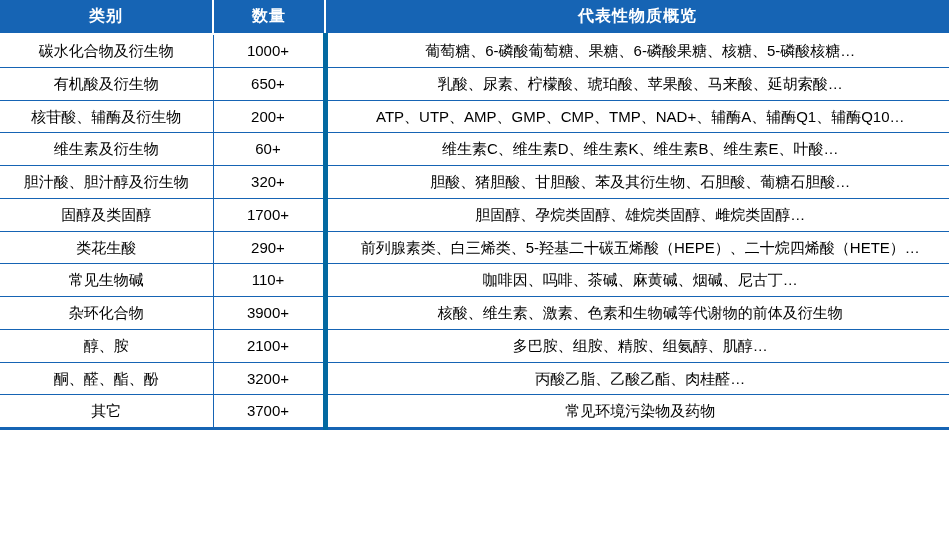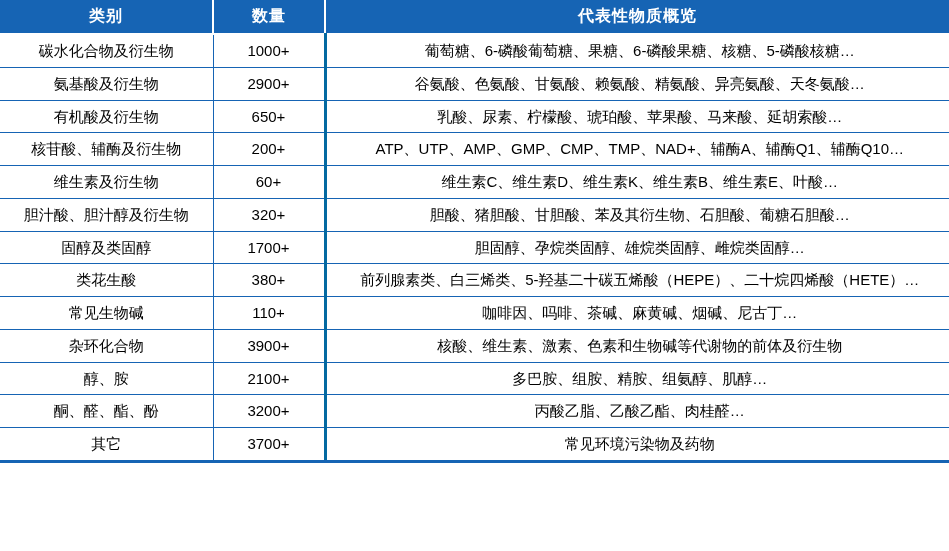--- a/index.html
+++ b/index.html
@@ -44,21 +44,21 @@
   tbody td {
     font-size: 15px;
     text-align: center;
     vertical-align: middle;
     padding: 5px 6px;
     border-bottom: 1px solid #1664b4;
     line-height: 1.45;
     margin-left: 7px;
   }
   tbody td.cat { border-right: 1px solid #1664b4; }
-  tbody td.cnt { border-right: 3px solid #0369a1; }
+  tbody td.cnt { border-right: 5px solid #0369a1; }
   tbody tr:last-child td {
     border-bottom: 3px solid #1664b4;
   }
   tbody td.examples {
     padding-left: 10px;
   }
 </style>
 </head>
 <body>
 
@@ -76,25 +76,20 @@
         <th>代表性物质概览</th>
       </tr>
     </thead>
     <tbody>
       <tr>
         <td class="cat">碳水化合物及衍生物</td>
         <td class="cnt">1000+</td>
         <td class="examples">葡萄糖、6-磷酸葡萄糖、果糖、6-磷酸果糖、核糖、5-磷酸核糖…</td>
       </tr>
       <tr>
-        <td class="cat">氨基酸及衍生物</td>
-        <td class="cnt">2900+</td>
-        <td class="examples">谷氨酸、色氨酸、甘氨酸、赖氨酸、精氨酸、异亮氨酸、天冬氨酸…</td>
-      </tr>
-      <tr>
         <td class="cat">有机酸及衍生物</td>
         <td class="cnt">650+</td>
         <td class="examples">乳酸、尿素、柠檬酸、琥珀酸、苹果酸、马来酸、延胡索酸…</td>
       </tr>
       <tr>
         <td class="cat">核苷酸、辅酶及衍生物</td>
         <td class="cnt">200+</td>
         <td class="examples">ATP、UTP、AMP、GMP、CMP、TMP、NAD+、辅酶A、辅酶Q1、辅酶Q10…</td>
       </tr>
       <tr>
@@ -107,21 +102,21 @@
         <td class="cnt">320+</td>
         <td class="examples">胆酸、猪胆酸、甘胆酸、苯及其衍生物、石胆酸、葡糖石胆酸…</td>
       </tr>
       <tr>
         <td class="cat">固醇及类固醇</td>
         <td class="cnt">1700+</td>
         <td class="examples">胆固醇、孕烷类固醇、雄烷类固醇、雌烷类固醇…</td>
       </tr>
       <tr>
         <td class="cat">类花生酸</td>
-        <td class="cnt">380+</td>
+        <td class="cnt">290+</td>
         <td class="examples">前列腺素类、白三烯类、5-羟基二十碳五烯酸（HEPE）、二十烷四烯酸（HETE）…</td>
       </tr>
       <tr>
         <td class="cat">常见生物碱</td>
         <td class="cnt">110+</td>
         <td class="examples">咖啡因、吗啡、茶碱、麻黄碱、烟碱、尼古丁…</td>
       </tr>
       <tr>
         <td class="cat">杂环化合物</td>
         <td class="cnt">3900+</td>

